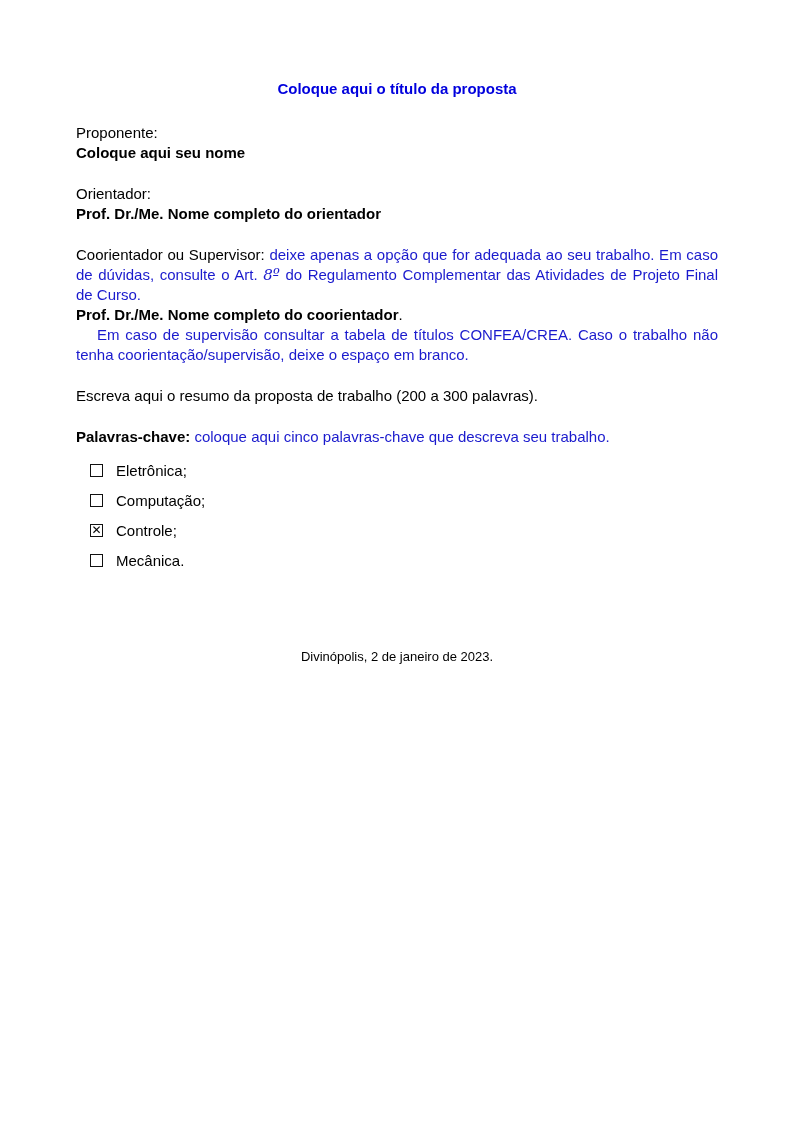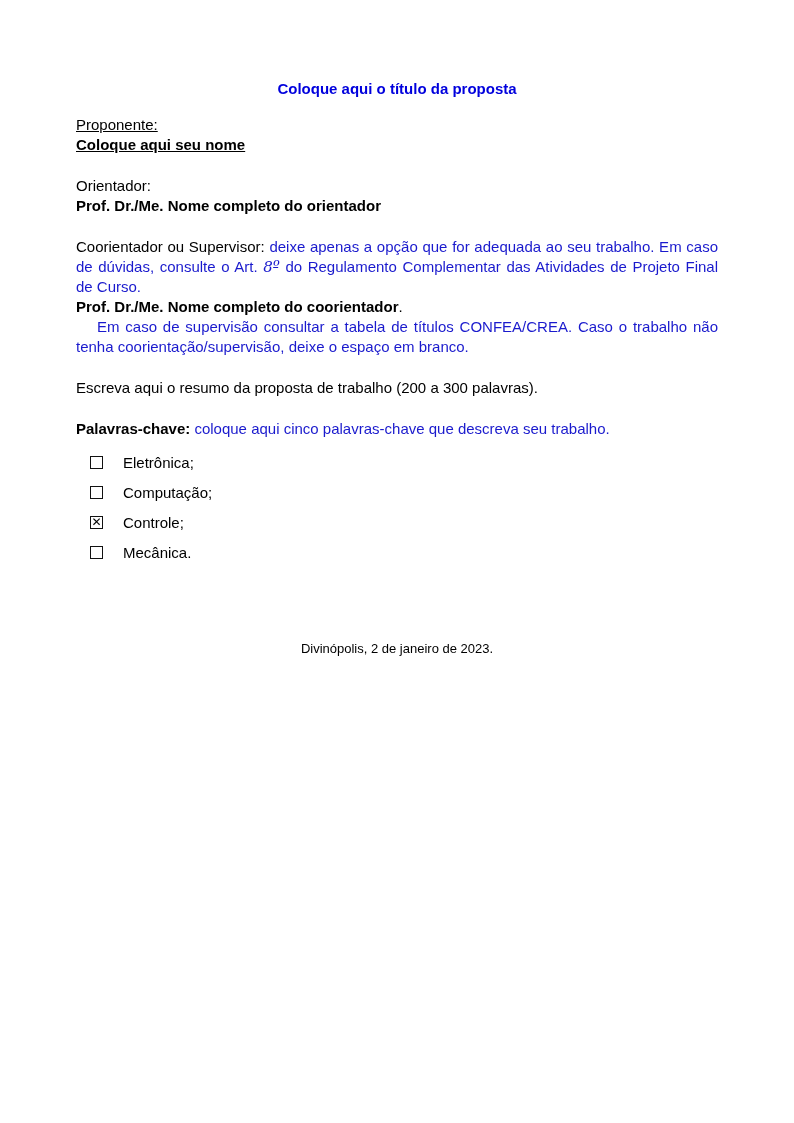--- a/index.html
+++ b/index.html
@@ -30,32 +30,32 @@
     line-height: 20px;
   }
   .blue  { color: #1a1acd; }
   .bold  { font-weight: bold; }
   .just  { text-align: justify; }
   .note-para { text-indent: 21px; }
   .math-serif {
     font-family: "DejaVu Serif", serif;
     font-style: italic;
   }
-  .mt-first { margin-top: 16px; text-decoration: underline; }
+  .mt-first { margin-top: 24px; }
   .mt-par   { margin-top: 21px; }
   .mt-small { margin-top: 10px; }
 
   .checkbox-list {
     margin-top: 8px;
     padding-left: 14px;
   }
   .check-item {
     display: flex;
     align-items: center;
-    gap: 20px;
+    gap: 13px;
     height: 30px;
     font-size: 15px;
   }
   .checkbox {
     width: 13px;
     height: 13px;
     border: 1.4px solid #111111;
     display: inline-flex;
     align-items: center;
     justify-content: center;

